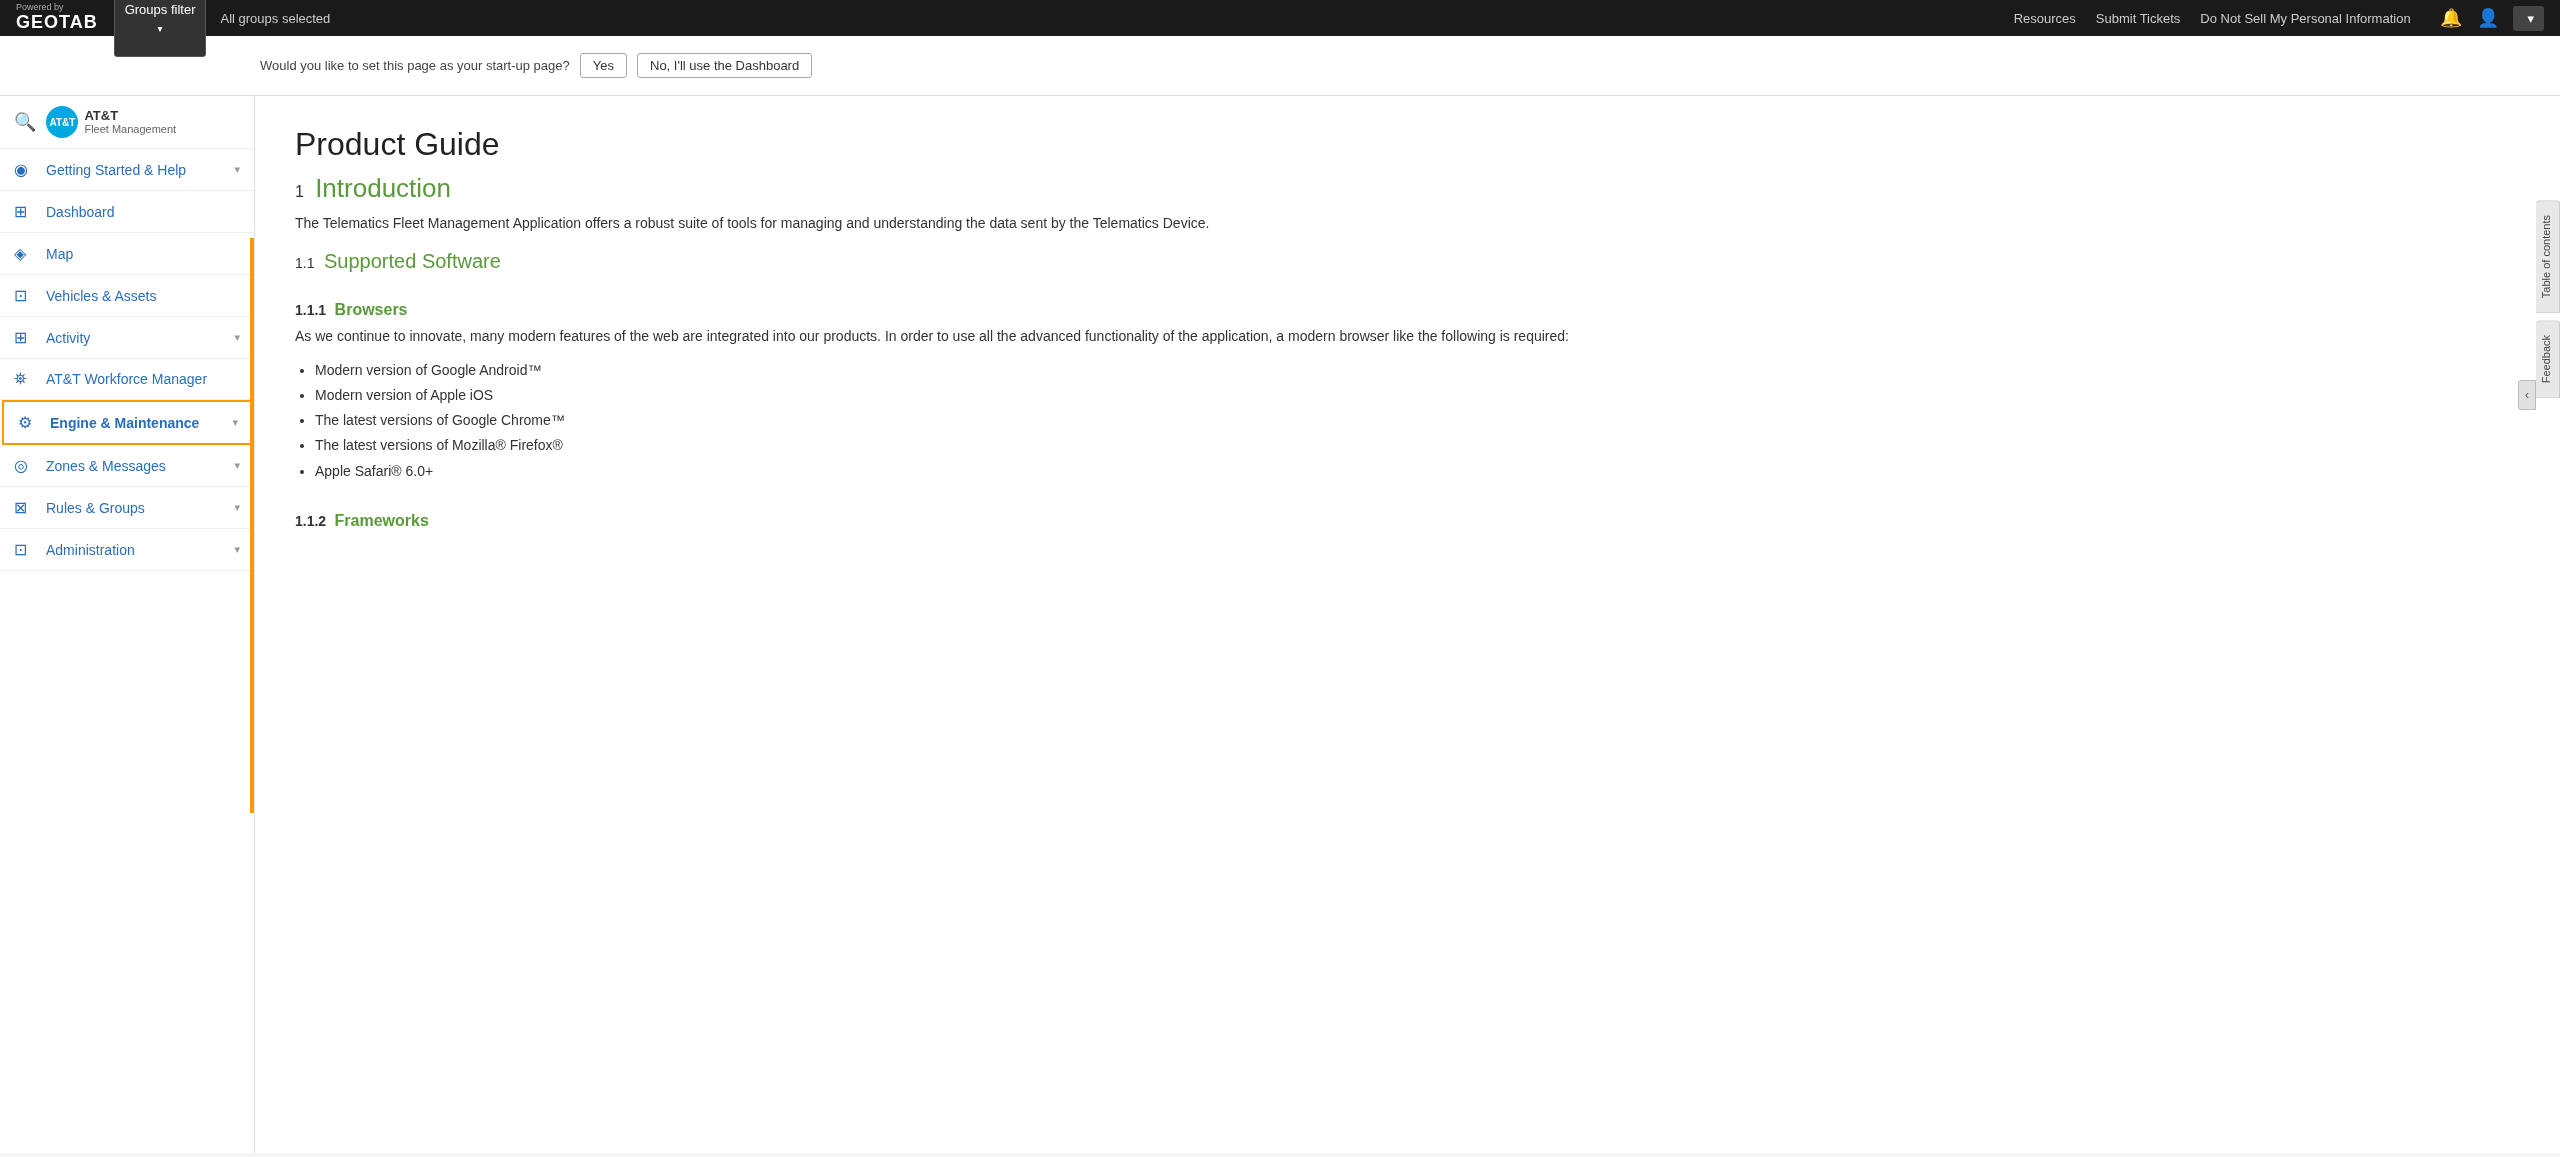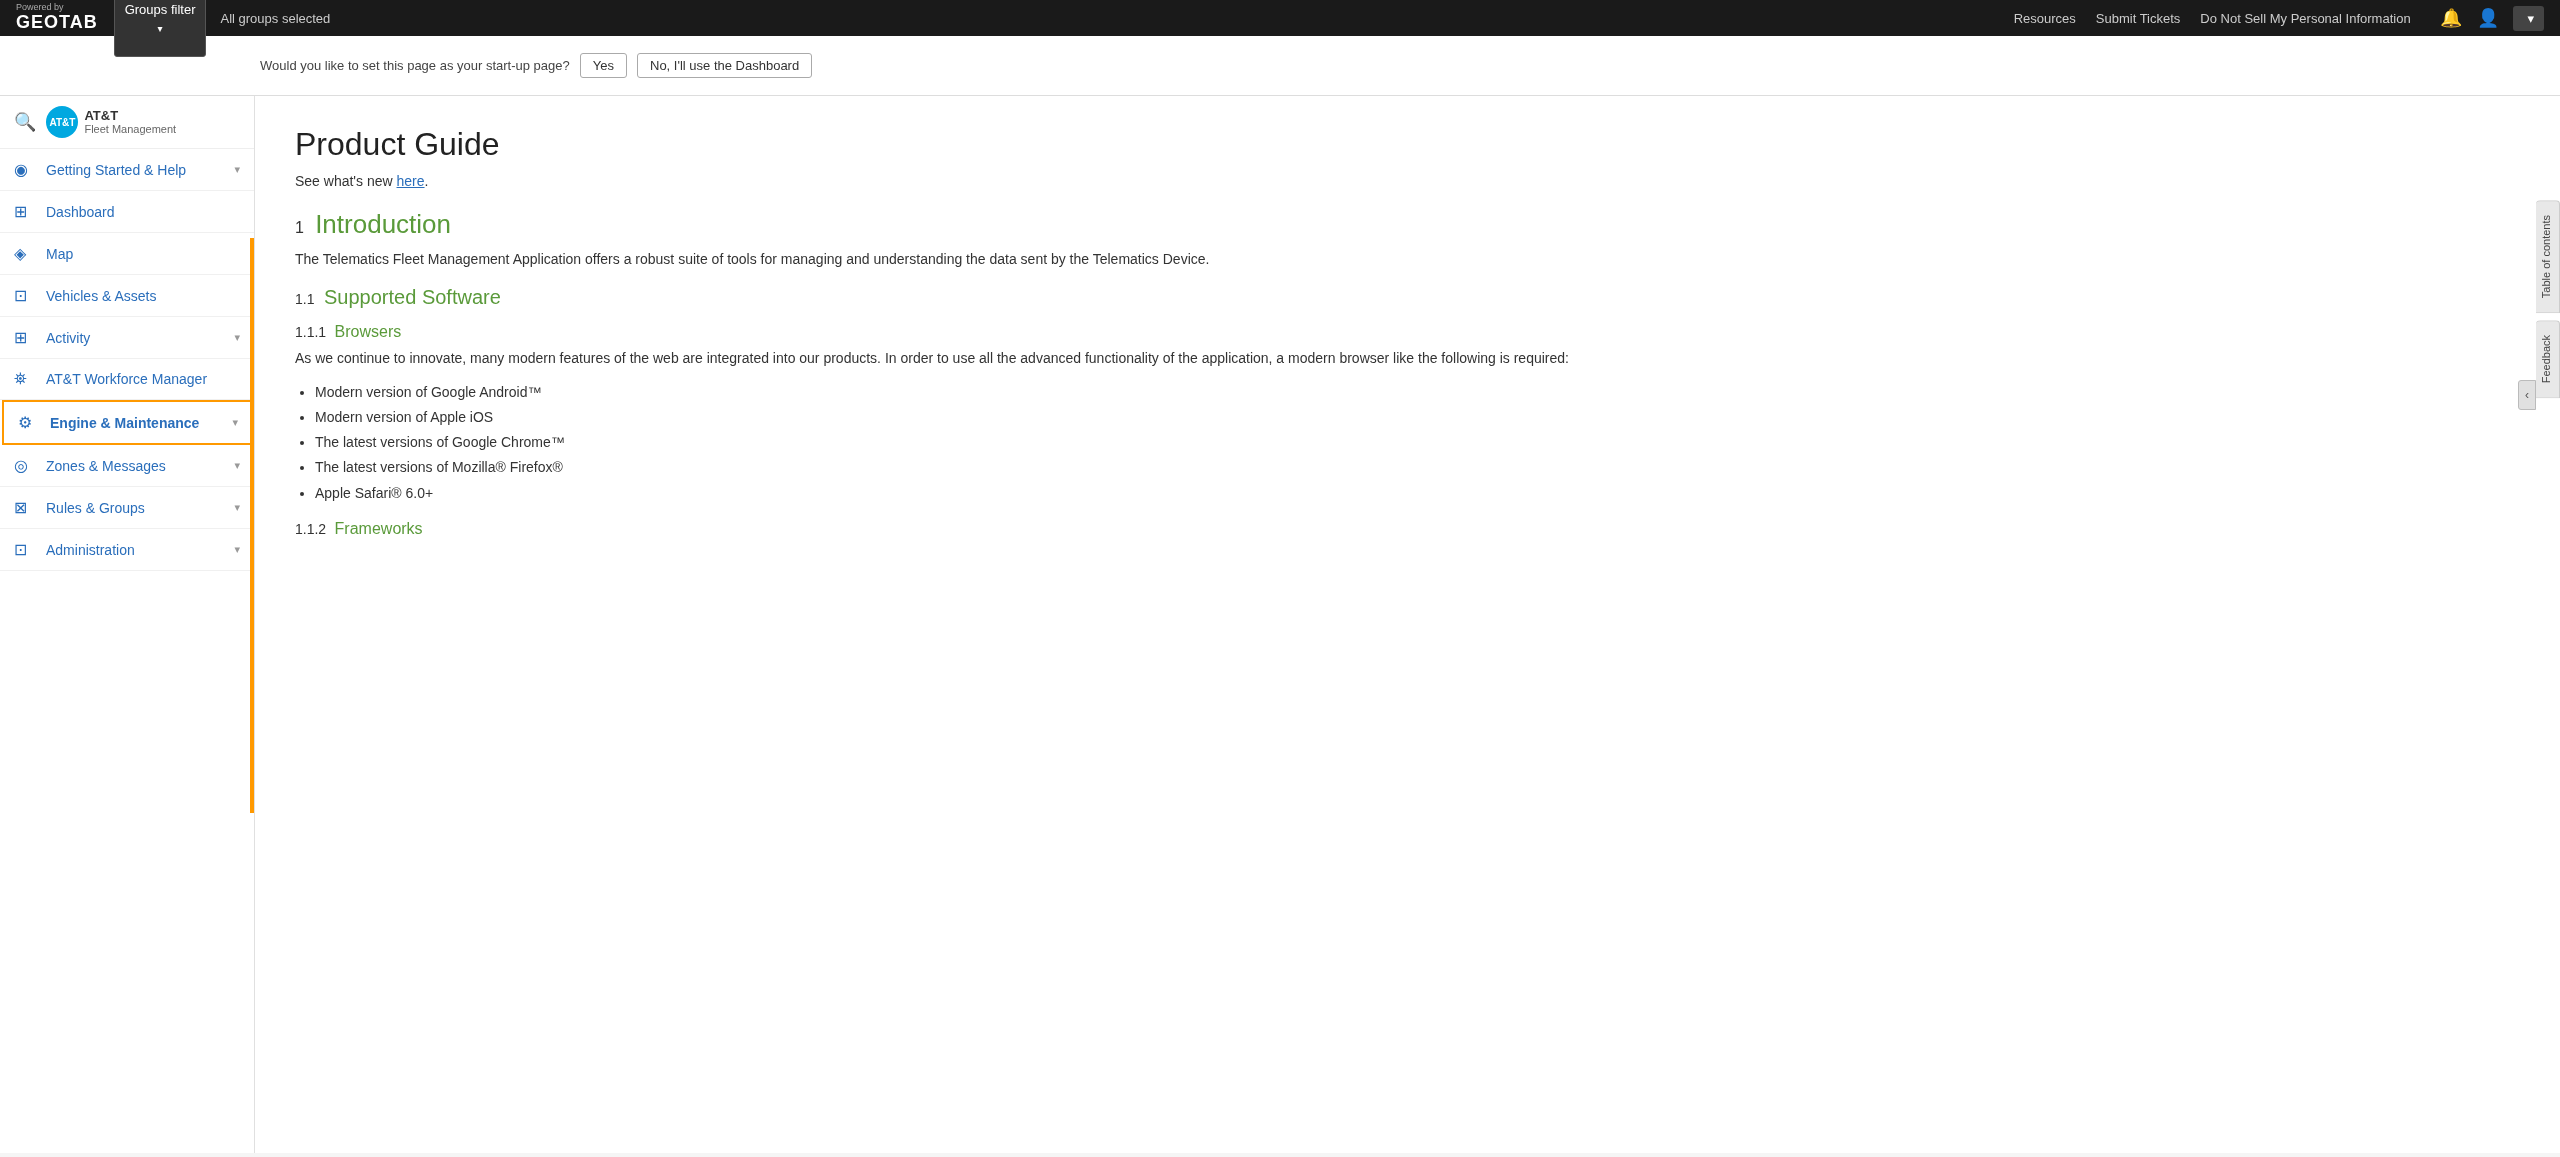--- a/index.html
+++ b/index.html
@@ -183,21 +183,21 @@
       font-weight: 400;
       color: #222;
       margin-bottom: 10px;
     }
     .intro-text { font-size: 14px; color: #333; margin-bottom: 20px; }
     .intro-text a { color: #2a6ebb; }
     .section-h1 { font-size: 26px; color: #5a9a3a; font-weight: 400; margin-bottom: 8px; }
     .section-h1 .num { font-size: 16px; color: #333; margin-right: 4px; }
     .section-h2 { font-size: 20px; color: #5a9a3a; font-weight: 400; margin: 16px 0 6px; }
     .section-h2 .num { font-size: 14px; color: #333; margin-right: 4px; }
-    .section-h3 { font-size: 16px; color: #5a9a3a; font-weight: 400; margin: 14px 0 6px; }
+    .section-h3 { font-size: 16px; color: #5a9a3a; font-weight: 700; margin: 28px 0 6px; }
     .section-h3 .num { font-size: 14px; color: #333; margin-right: 4px; }
     .body-text { font-size: 14px; color: #333; line-height: 1.6; margin-bottom: 10px; }
     .bullet-list { margin: 8px 0 8px 20px; }
     .bullet-list li { font-size: 14px; color: #333; line-height: 1.8; list-style: disc; }
 
     
     .toc-tab {
       position: fixed;
       right: 0;
       top: 200px;
@@ -354,23 +354,20 @@
       <span class="nav-label">Administration</span>
       <span class="nav-chevron">▾</span>
     </div>
 
     <div style="position:absolute; right:0; top:142px; bottom:340px; width:4px; background:#f90; z-index:10;"></div>
   </div>
 
   <div class="main-content">
     <h1 class="page-title">Product Guide</h1>
 
-    <p class="intro-text">
-      <span>See what's new </span><a href="#">here</a><span>.</span>
-    </p>
 
     <h2 class="section-h1">
       <span class="num">1</span>
       <span>Introduction</span>
     </h2>
     <p class="body-text">The Telematics Fleet Management Application offers a robust suite of tools for managing and understanding the data sent by the Telematics Device.</p>
 
     <h3 class="section-h2">
       <span class="num">1.1</span>
       <span>Supported Software</span>

